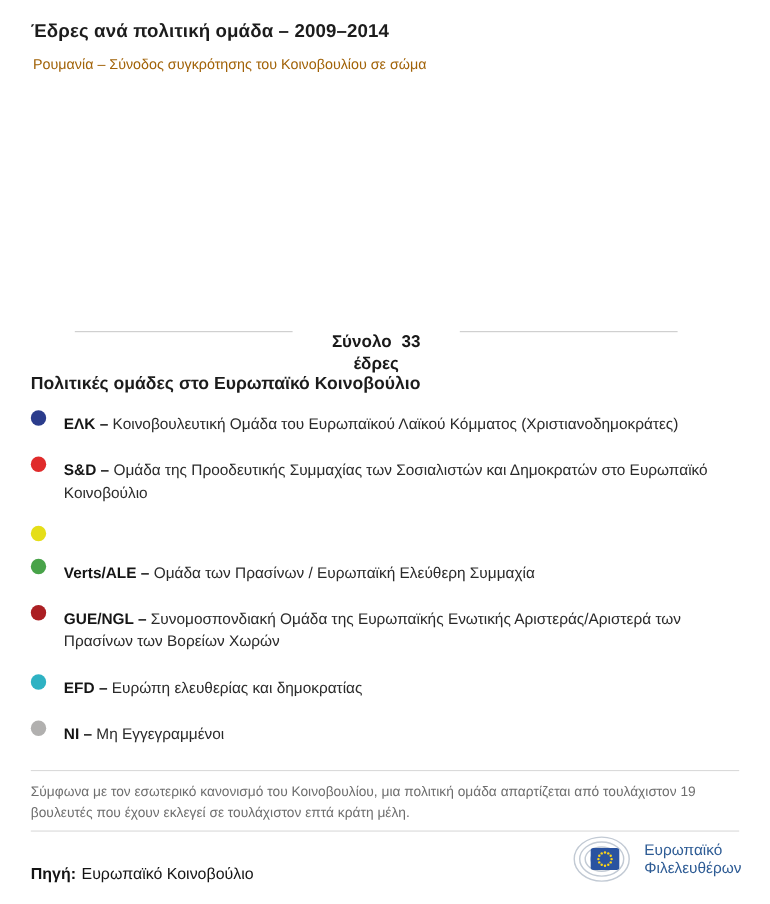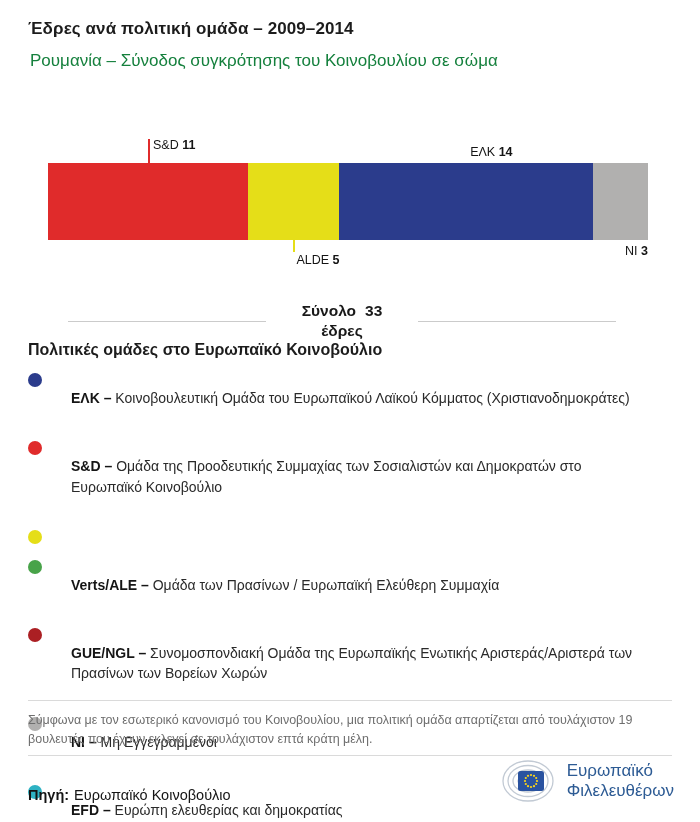--- a/index.html
+++ b/index.html
@@ -1,73 +1,55 @@
 <!DOCTYPE html>
 <html><head>
 <meta charset="utf-8">
 <style>
   html,body{margin:0;padding:0}
   body{font-family:"Liberation Sans",sans-serif;background:#ffffff}
   .page{position:relative;width:700px;height:822px;background:#ffffff;overflow:hidden;color:#1a1a1a}
   .title{position:absolute;left:28px;top:19px;margin:0;font-size:17px;font-weight:bold;color:#1c1c1c;letter-spacing:.1px}
-  .subtitle{position:absolute;left:30px;top:51px;margin:0;font-size:17px;font-weight:normal;color:#15803d}
+  .subtitle{position:absolute;left:30px;top:51px;margin:0;font-size:13px;font-weight:normal;color:#a16207}
 
   .chart{position:absolute;left:48px;top:163px;width:600px;height:77px}
   .bar{display:flex;width:100%;height:100%}
   .seg{height:100%}
   .callout{position:absolute;font-size:12.5px;color:#141414;white-space:nowrap}
   .callout b{font-weight:bold}
   .tick{position:absolute;left:0;top:0;bottom:0;width:2px}
   .co-text{display:inline-block}
 
-  .total-row{position:absolute;left:68px;right:84px;top:301px;display:flex;align-items:center;gap:14px}
+  .total-row{position:absolute;left:68px;right:84px;top:301px;display:flex;gap:14px}
   .rule{flex:1;height:1px;background:#cbcbcb}
   .total-text{text-align:center;font-size:15.5px;font-weight:bold;color:#191919;line-height:1.3;padding:0 22px}
   .total-num{margin-left:9px}
 
   .legend-heading{position:absolute;left:28px;top:341px;font-size:16px;font-weight:bold;color:#1c1c1c}
   .legend{position:absolute;left:28px;top:371px;width:625px;display:flex;flex-direction:column;gap:14px}
   .legend-item{display:flex;align-items:flex-start;gap:12px}
   .dot{width:14px;height:14px;border-radius:50%;flex:0 0 14px;margin-top:2px}
-  .legend-text{margin:17px;font-size:14px;line-height:1.45;color:#2a2a2a}
+  .legend-text{margin:4px;font-size:14px;line-height:1.45;color:#2a2a2a}
   .legend-text b{color:#151515}
 
   .divider{position:absolute;left:28px;right:28px;height:1px;background:#dadada}
   .footnote{position:absolute;left:28px;width:620px;top:711px;margin:0;font-size:12.5px;line-height:1.55;color:#6e6e6e}
   .source{position:absolute;left:28px;top:787px;margin:0;font-size:14.5px;color:#141414}
   .source b{margin-right:5px}
   .logo{position:absolute;right:26px;top:759px;display:flex;align-items:center;gap:9px}
-  .logo-text{font-size:17px;line-height:1.18;color:#2d5b94}
+  .logo-text{font-size:14px;line-height:1.18;color:#2d5b94}
 </style>
 </head>
 <body>
 
 <div class="page">
 
   <h1 class="title">Έδρες ανά πολιτική ομάδα – 2009–2014</h1>
   <h2 class="subtitle">Ρουμανία – Σύνοδος συγκρότησης του Κοινοβουλίου σε σώμα</h2>
 
-  <div class="chart">
-    <div class="bar">
-        <div class="seg" style="width: 33.3333%; background: rgb(224, 43, 43);"></div>
-        <div class="seg" style="width: 15.1515%; background: rgb(229, 222, 24);"></div>
-        <div class="seg" style="width: 42.4242%; background: rgb(43, 60, 140);"></div>
-        <div class="seg" style="width: 9.09091%; background: rgb(177, 176, 175);"></div>
-      </div>
-  <div class="callout" style="bottom: 100%; left: 16.6667%; height: 24px;">
-        <span class="tick" style="background: rgb(224, 43, 43);"></span>
-        <span class="co-text" style="position: absolute; left: 5px; top: -1px;">S&amp;D <b>11</b></span>
-      </div>
-      <div class="callout" style="top: 100%; left: 40.9091%; height: 12px;">
-        <span class="tick" style="background: rgb(229, 222, 24);"></span>
-        <span class="co-text" style="position: absolute; left: 3px; top: 13px;">ALDE <b>5</b></span>
-      </div>
-      <div class="callout" style="bottom: 100%; left: 69.697%; margin-bottom: 4px;"><span class="co-text" style="margin-left: 4px;">ΕΛΚ <b>14</b></span></div>
-      <div class="callout" style="top: 100%; right: 0px; margin-top: 4px;"><span class="co-text">NI <b>3</b></span></div>
-    </div>
 
   <div class="total-row">
     <span class="rule"></span>
     <div class="total-text">
       <div><span>Σύνολο</span><b class="total-num">33</b></div>
       <div>έδρες</div>
     </div>
     <span class="rule"></span>
   </div>
 
@@ -86,26 +68,26 @@
       </div>
       <div class="legend-item">
         <span class="dot" style="background: rgb(72, 163, 73);"></span>
         <p class="legend-text"><b>Verts/ALE – </b>Ομάδα των Πρασίνων / Ευρωπαϊκή Ελεύθερη Συμμαχία</p>
       </div>
       <div class="legend-item">
         <span class="dot" style="background: rgb(171, 31, 35);"></span>
         <p class="legend-text"><b>GUE/NGL – </b>Συνομοσπονδιακή Ομάδα της Ευρωπαϊκής Ενωτικής Αριστεράς/Αριστερά των Πρασίνων των Βορείων Χωρών</p>
       </div>
       <div class="legend-item">
+        <span class="dot" style="background: rgb(46, 178, 195);"></span>
+        <p class="legend-text"><b>EFD – </b>Ευρώπη ελευθερίας και δημοκρατίας</p>
+      </div>
+      <div class="legend-item">
         <span class="dot" style="background: rgb(177, 176, 175);"></span>
         <p class="legend-text"><b>NI – </b>Μη Εγγεγραμμένοι</p>
-      </div>
-      <div class="legend-item">
-        <span class="dot" style="background: rgb(46, 178, 195);"></span>
-        <p class="legend-text"><b>EFD – </b>Ευρώπη ελευθερίας και δημοκρατίας</p>
       </div>
     </div>
 
   <div class="divider" style="top:700px"></div>
   <p class="footnote">Σύμφωνα με τον εσωτερικό κανονισμό του Κοινοβουλίου, μια πολιτική ομάδα απαρτίζεται από τουλάχιστον 19 βουλευτές που έχουν εκλεγεί σε τουλάχιστον επτά κράτη μέλη.</p>
   <div class="divider" style="top:755px"></div>
 
   <p class="source"><b>Πηγή:</b><span>Ευρωπαϊκό Κοινοβούλιο</span></p>
 
   <div class="logo">

